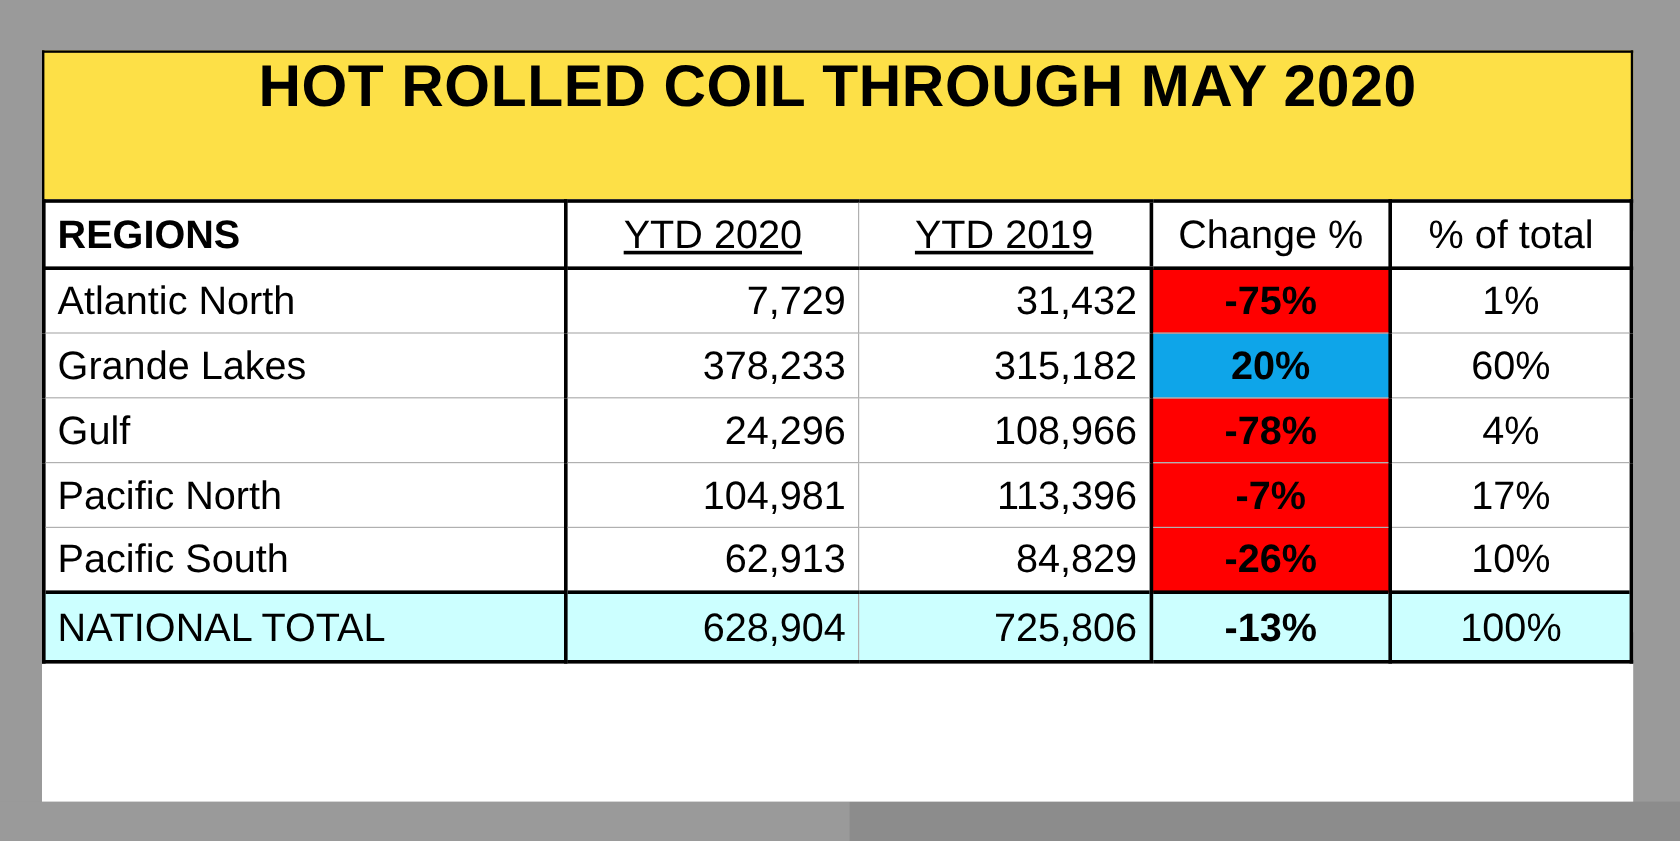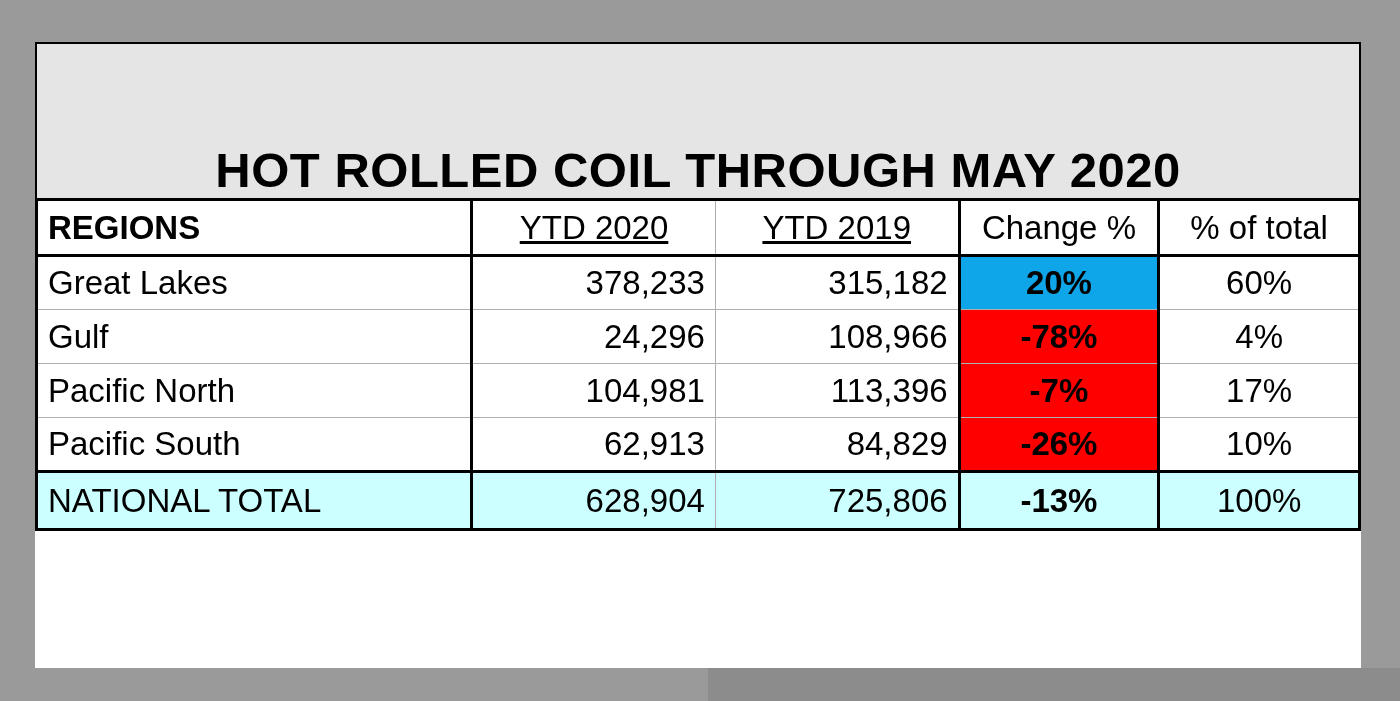--- a/index.html
+++ b/index.html
@@ -39,28 +39,28 @@
   .sheet {
     position: absolute;
     left: 35px;
     top: 42px;
     width: 1326px;
     height: 626px;
     background: #ffffff;
     box-sizing: border-box;
   }
   .title-bar {
-    height: 156px;
+    height: 124px;
     display: flex;
-    align-items: flex-end;
+    align-items: flex-start;
     justify-content: center;
     border: 2px solid #000000;
     border-bottom: none;
     box-sizing: border-box;
-    background: #e5e5e5;
+    background: #fde047;
   }
   .title-text {
     font-size: 49px;
     font-weight: bold;
     letter-spacing: 0.5px;
     color: #000000;
     white-space: nowrap;
   }
   table.data {
     border-collapse: collapse;
@@ -168,21 +168,28 @@
         <tr>
           <th class="region-head">REGIONS</th>
           <th class="num-head">YTD 2020</th>
           <th class="num-head">YTD 2019</th>
           <th class="change-head">Change %</th>
           <th class="pct-head">% of total</th>
         </tr>
       </thead>
       <tbody>
         <tr>
-          <td class="region">Great Lakes</td>
+          <td class="region">Atlantic North</td>
+          <td class="num">7,729</td>
+          <td class="num">31,432</td>
+          <td class="change neg">-75%</td>
+          <td class="pct">1%</td>
+        </tr>
+        <tr>
+          <td class="region">Grande Lakes</td>
           <td class="num">378,233</td>
           <td class="num">315,182</td>
           <td class="change pos">20%</td>
           <td class="pct">60%</td>
         </tr>
         <tr>
           <td class="region">Gulf</td>
           <td class="num">24,296</td>
           <td class="num">108,966</td>
           <td class="change neg">-78%</td>

